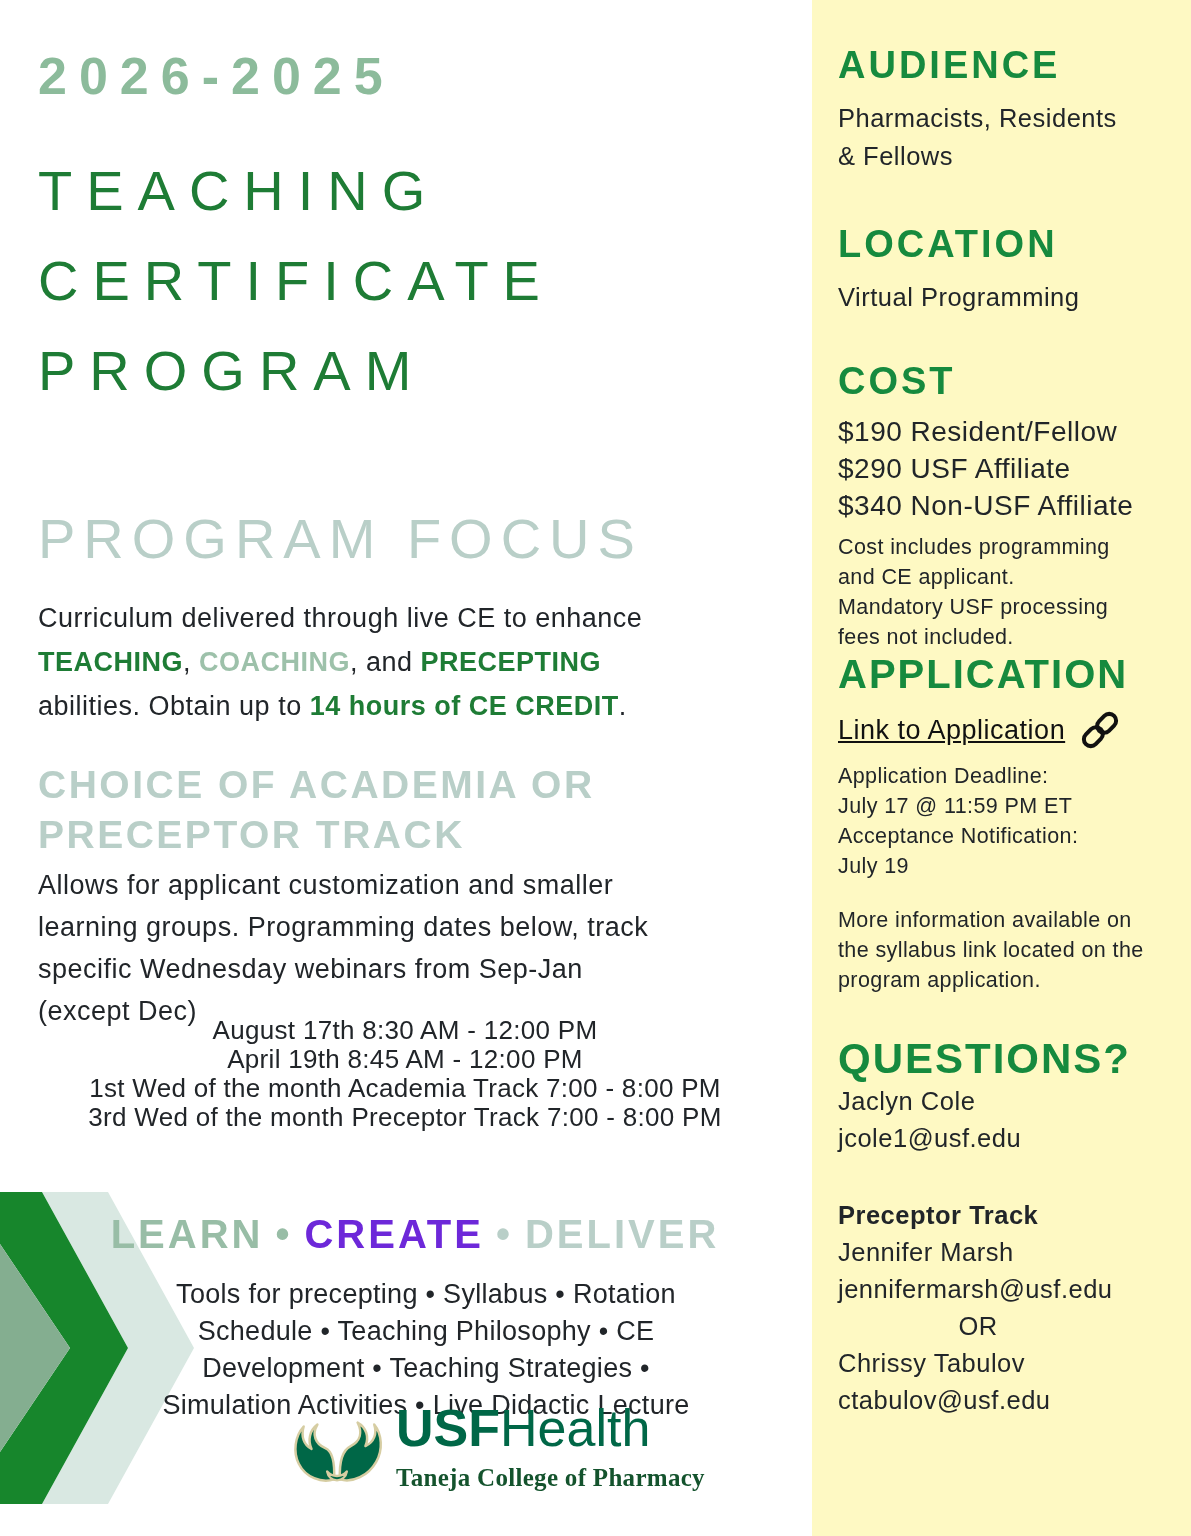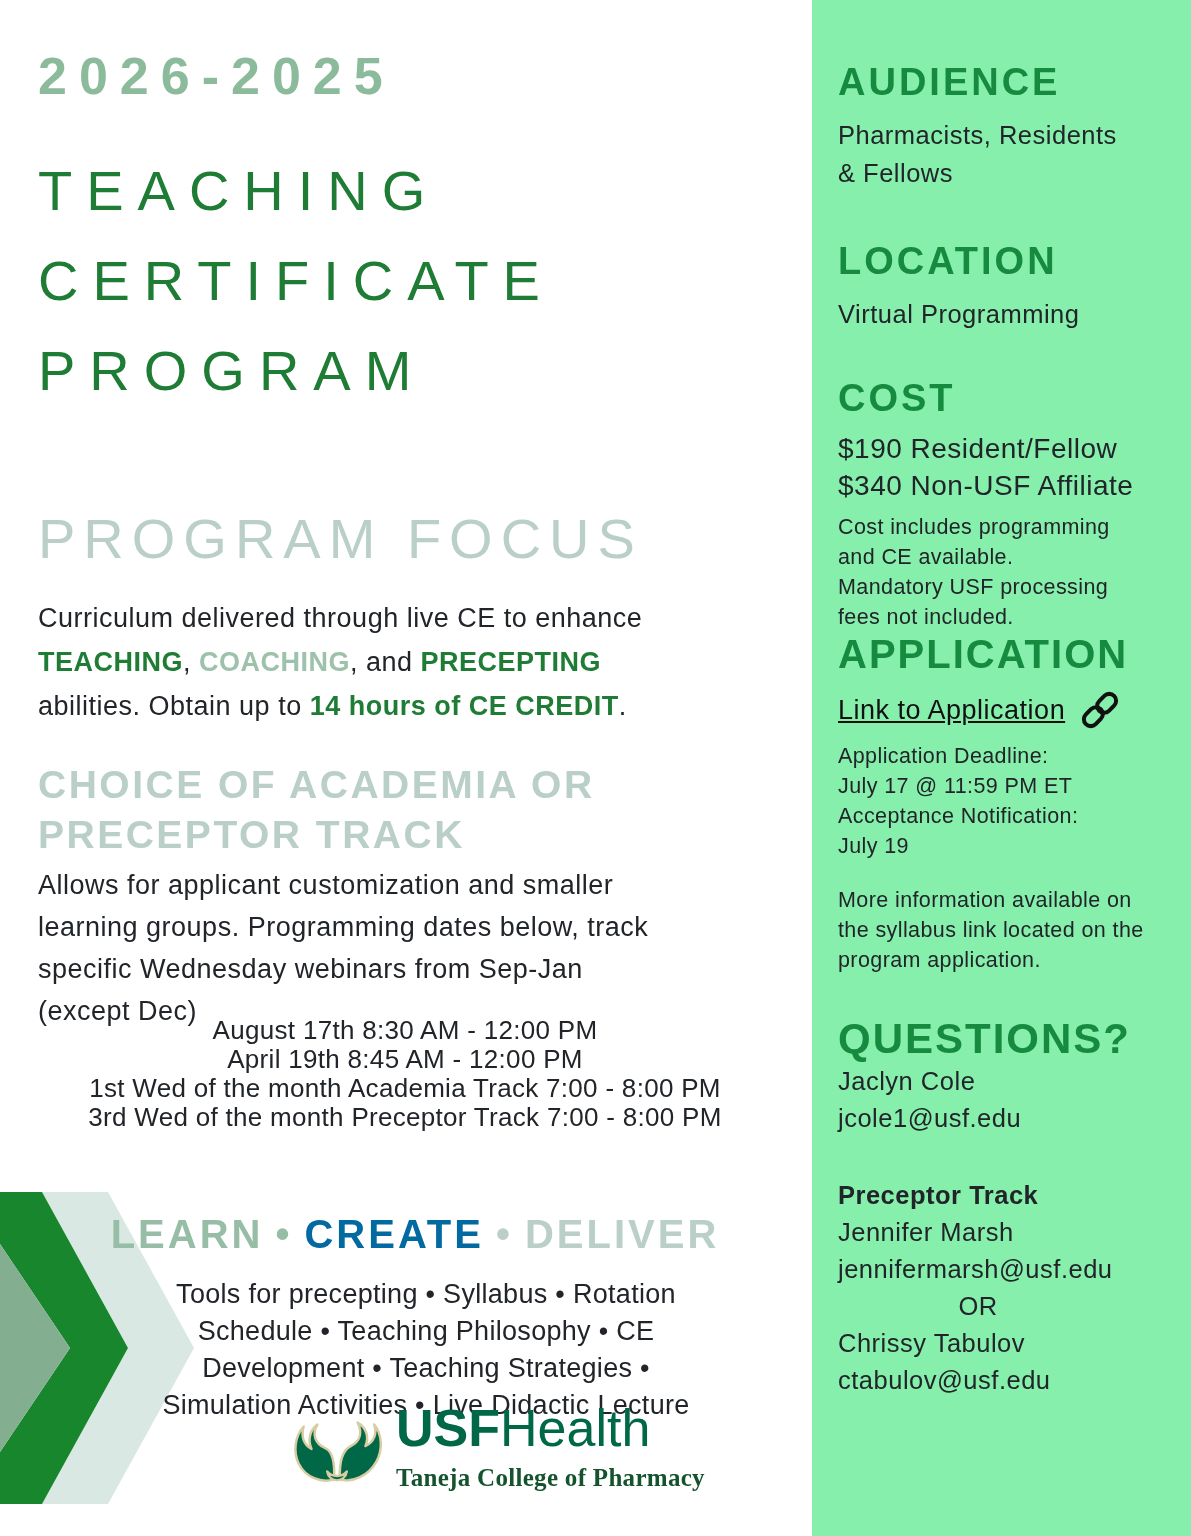--- a/index.html
+++ b/index.html
@@ -21,38 +21,38 @@
   .em-sage{color:#9dc1aa;font-weight:700;}
   .track-h{position:absolute;left:38px;top:760px;font-size:39px;font-weight:700;
           color:#b9cfc8;letter-spacing:2.5px;line-height:50px;}
   .track-p{position:absolute;left:38px;top:864px;width:740px;font-size:27px;
           line-height:42px;letter-spacing:0.5px;}
   .schedule{position:absolute;left:10px;top:1016px;width:790px;text-align:center;
           font-size:26px;line-height:29px;letter-spacing:0.3px;}
   .lcd{position:absolute;left:30px;top:1212px;width:770px;text-align:center;
           font-size:40px;font-weight:700;letter-spacing:3px;}
   .lcd .w-learn{color:#98bda6;}
-  .lcd .w-create{color:#0369a1;}
+  .lcd .w-create{color:#6d28d9;}
   .lcd .w-deliver{color:#b9cfc8;}
   .lcd .dot1{color:#98bda6;padding:0 12px;}
   .lcd .dot2{color:#b9cfc8;padding:0 12px;}
   .tools{position:absolute;left:106px;top:1276px;width:640px;text-align:center;
           font-size:27px;line-height:37px;letter-spacing:0.3px;}
   .logo-row{position:absolute;left:288px;top:1398px;display:flex;align-items:flex-start;}
   .bull{width:98px;height:96px;flex:0 0 auto;margin-top:4px;}
   .logo-text{margin-left:10px;}
   .usf-line{font-size:52px;color:#006747;letter-spacing:0px;line-height:60px;}
   .usf-line .usf{font-weight:700;}
   .usf-line .health{font-weight:400;}
   .college-line{font-size:25px;font-weight:700;color:#14532d;text-align:center;
           margin-top:6px;letter-spacing:0.3px;font-family:Liberation Serif, serif;}
   .chevrons{position:absolute;left:0;top:1190px;width:196px;height:316px;}
   
   .sidebar{position:absolute;left:812px;top:0;width:379px;height:1536px;
-          background:#86efac;box-sizing:border-box;padding:17px 24px 0 26px;}
+          background:#fef9c3;box-sizing:border-box;padding:0 24px 0 26px;}
   .sb-h{font-weight:700;color:#168a3e;font-size:38px;letter-spacing:3px;}
   .sb-h.audience{margin-top:44px;}
   .sb-h.location{margin-top:48px;}
   .sb-h.cost{margin-top:44px;}
   .sb-h.application{font-size:40px;letter-spacing:2px;}
   .sb-h.questions{margin-top:40px;font-size:42px;letter-spacing:2px;}
   .sb-body{font-size:25.5px;line-height:38px;margin-top:12px;letter-spacing:0.5px;}
   .cost-lines{font-size:28px;line-height:37px;margin-top:10px;letter-spacing:0.5px;}
   .sb-note{font-size:21.5px;line-height:30px;margin-top:8px;letter-spacing:0.4px;}
   .link-row{display:flex;align-items:center;margin-top:10px;}
@@ -148,25 +148,26 @@
     <div>Pharmacists, Residents</div>
     <div>&amp; Fellows</div>
   </div>
 
   <div class="sb-h location">LOCATION</div>
   <div class="sb-body">Virtual Programming</div>
 
   <div class="sb-h cost">COST</div>
   <div class="cost-lines">
     <div>$190 Resident/Fellow</div>
+    <div>$290 USF Affiliate</div>
     <div>$340 Non-USF Affiliate</div>
   </div>
   <div class="sb-note">
     <div>Cost includes programming</div>
-    <div>and CE available.</div>
+    <div>and CE applicant.</div>
     <div>Mandatory USF processing</div>
     <div>fees not included.</div>
   </div>
 
   <div class="sb-h application">APPLICATION</div>
   <div class="link-row">
     <a class="app-link">Link to Application</a>
     <svg class="link-icon" viewBox="0 0 24 24" xmlns="http://www.w3.org/2000/svg" aria-hidden="true">
       <g transform="rotate(-45 12 12)" fill="none" stroke="#111111" stroke-width="2.1">
         <rect x="1.6" y="8.4" width="11" height="7.2" rx="3.6"></rect>

